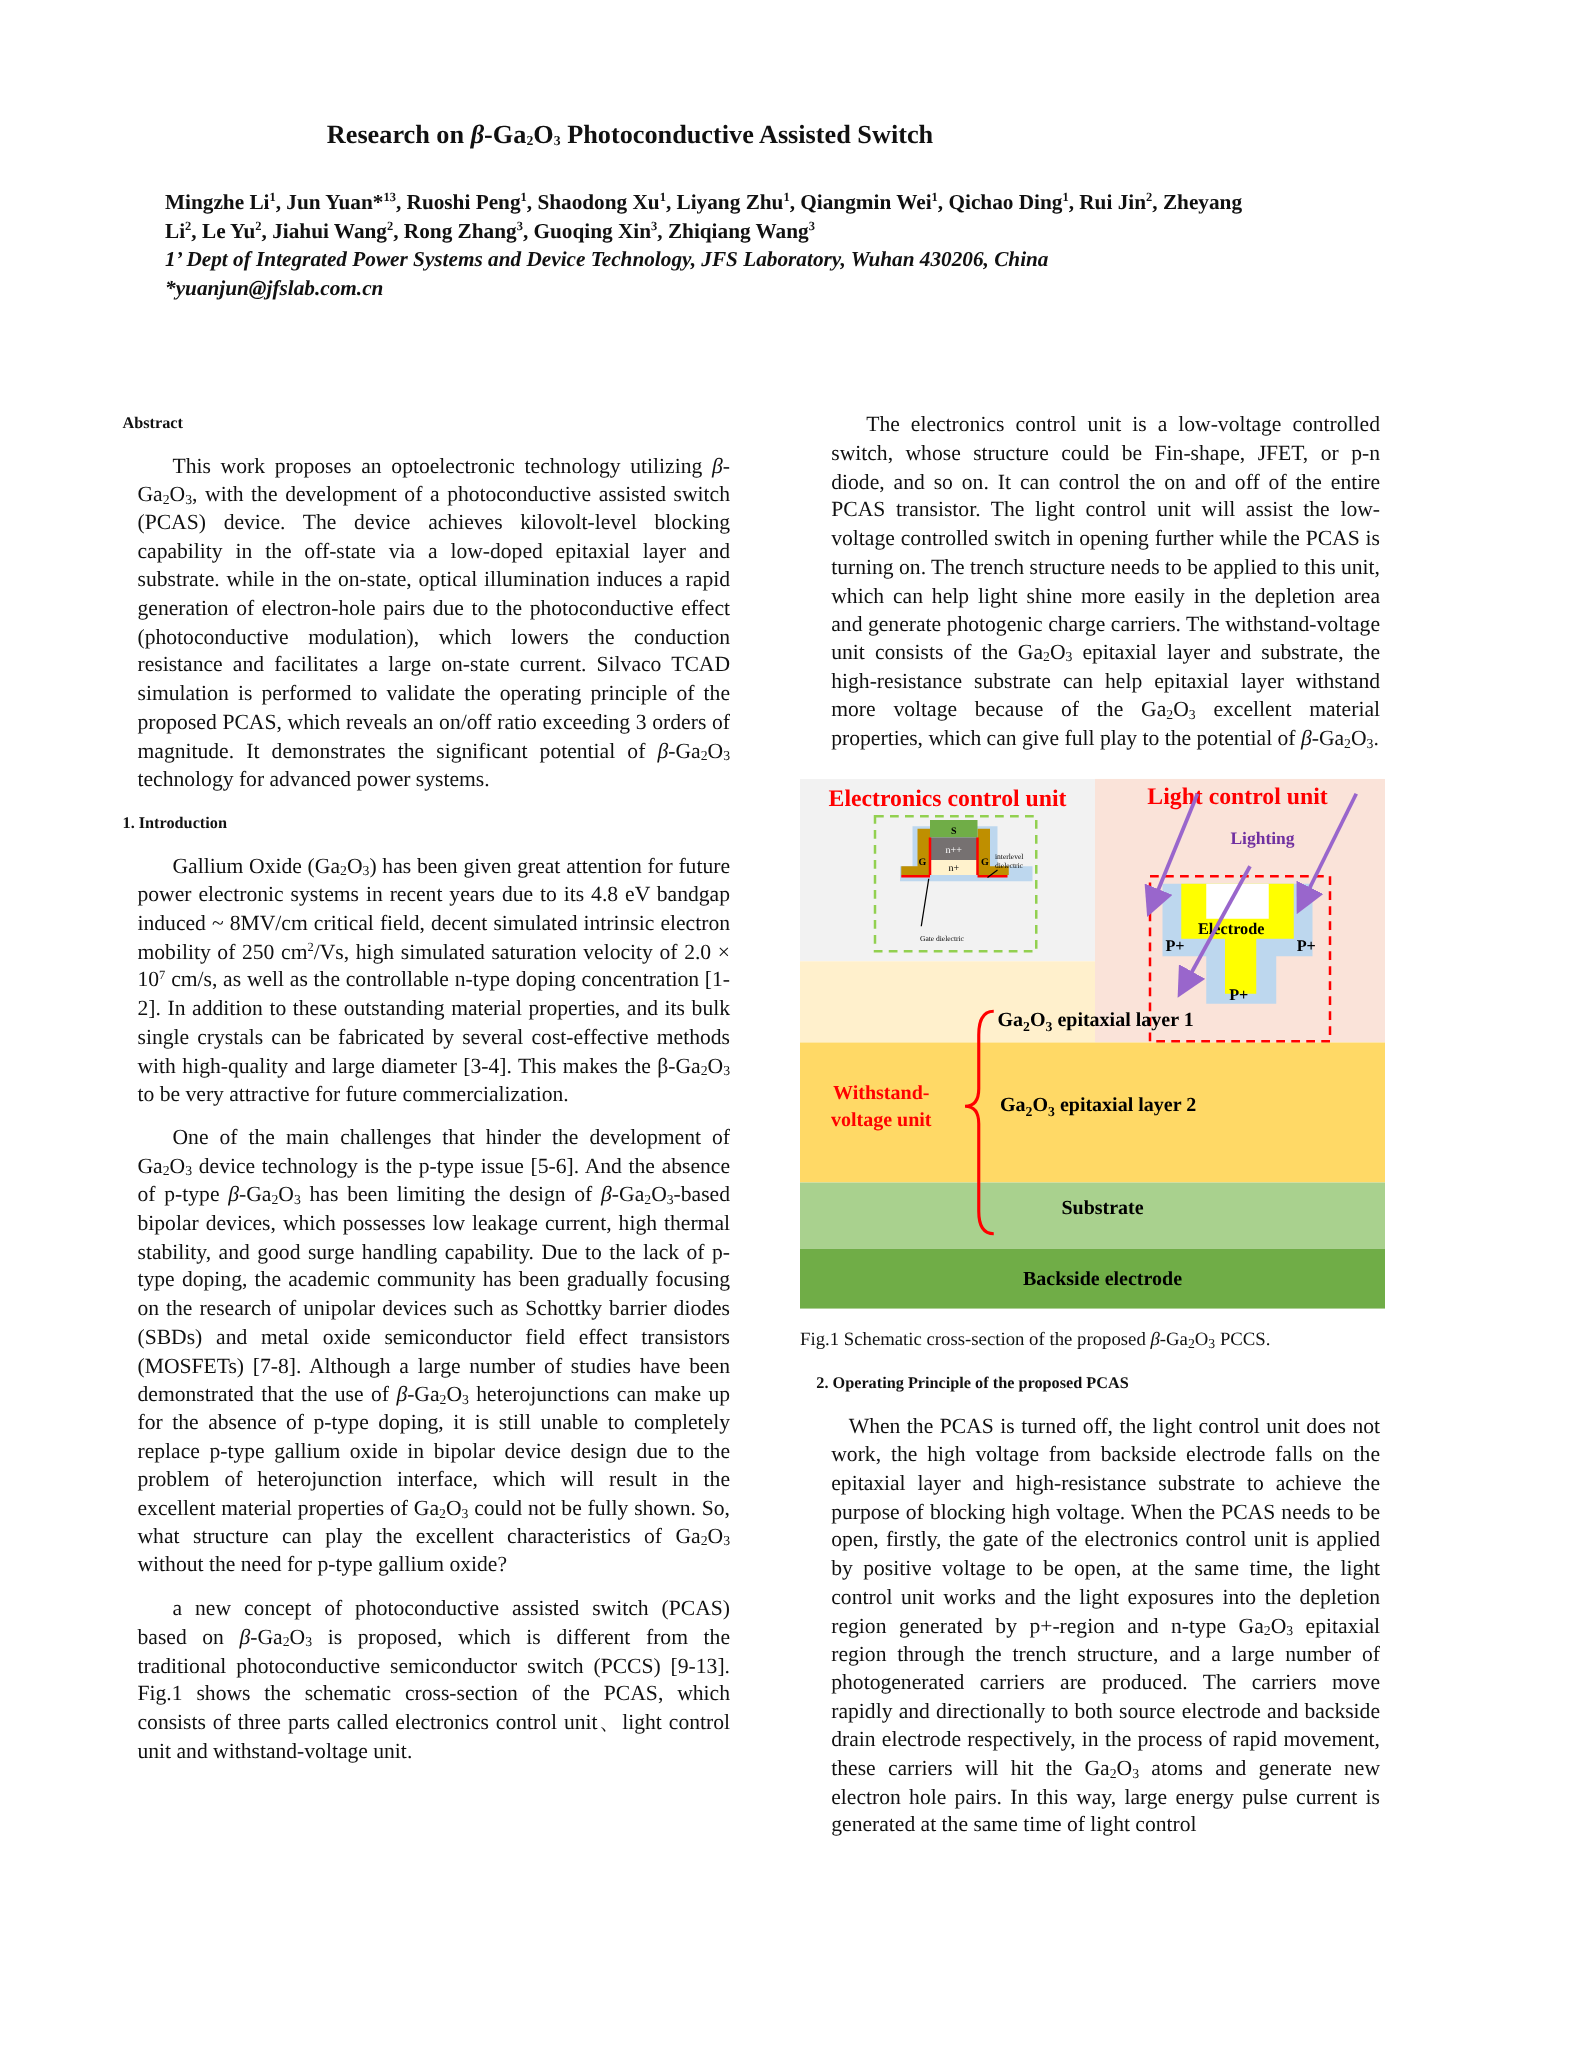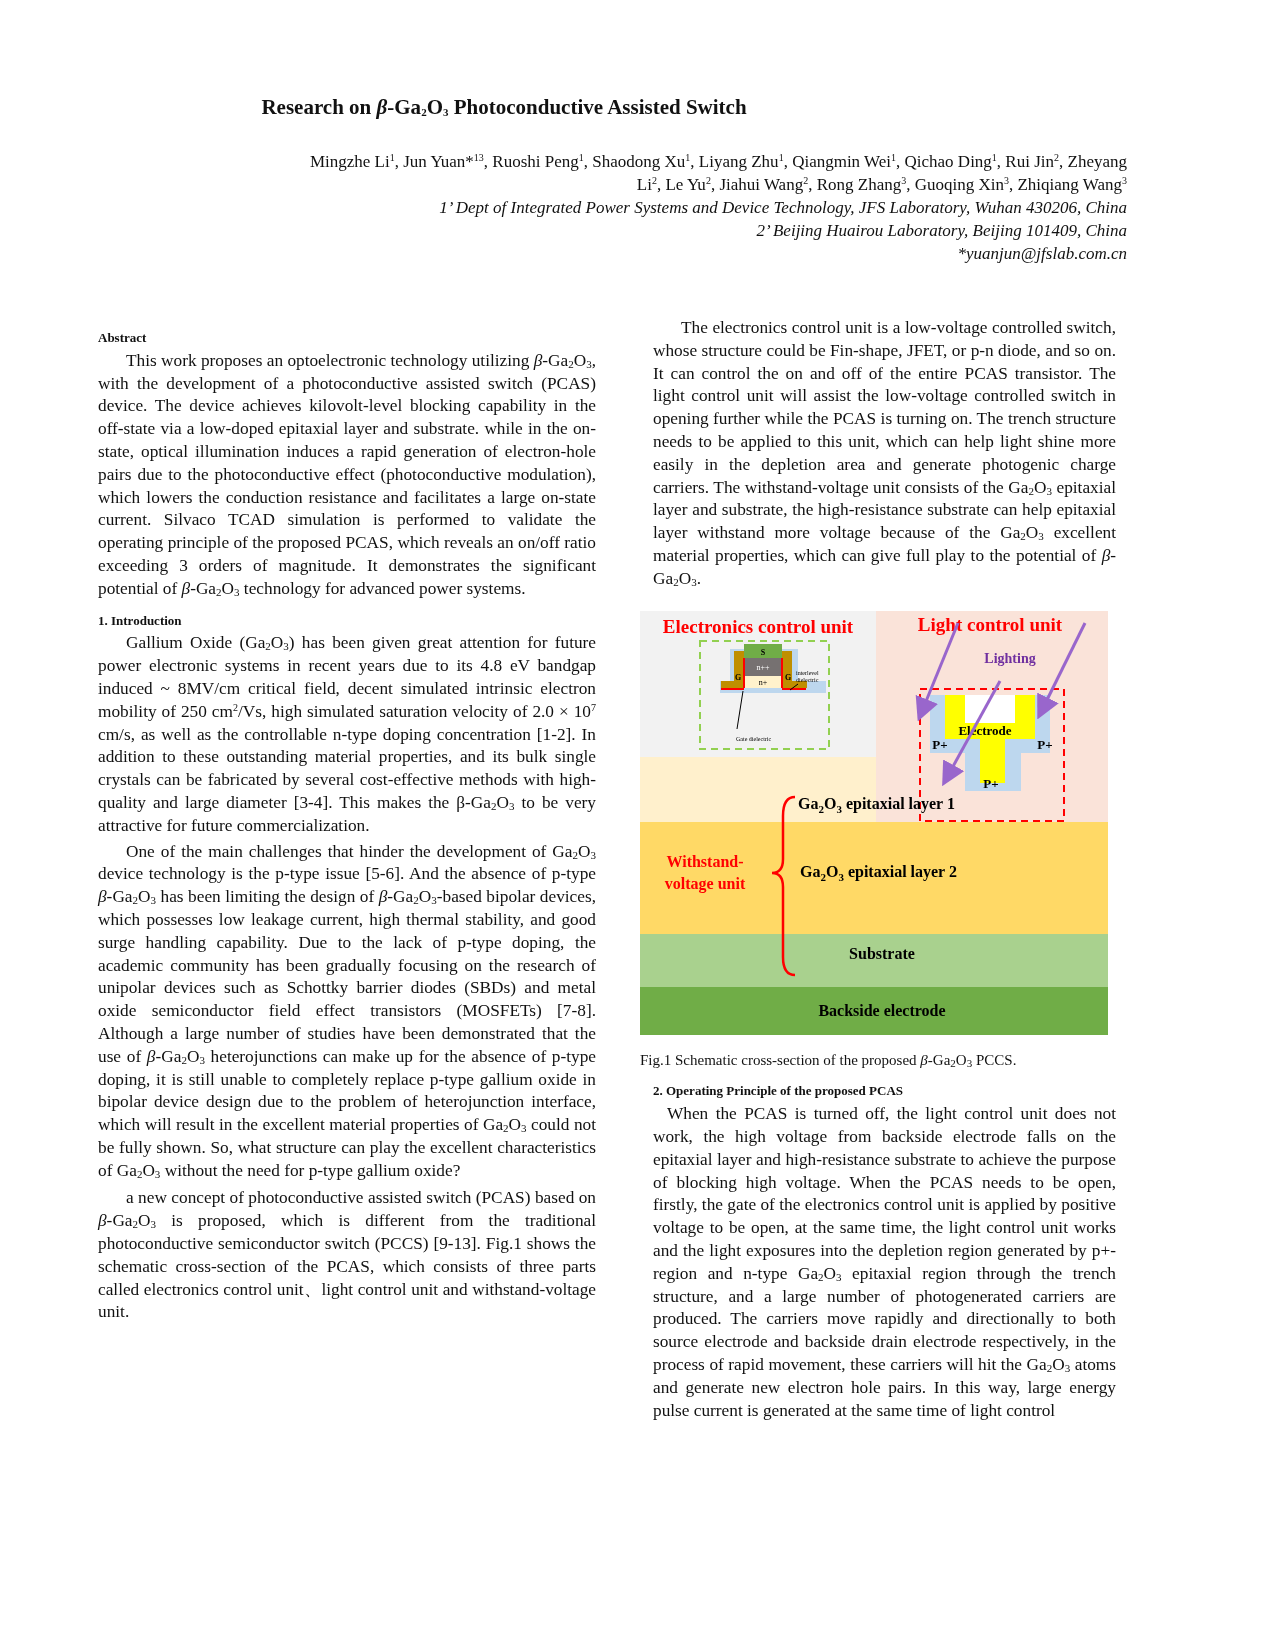--- a/index.html
+++ b/index.html
@@ -1,48 +1,47 @@
 <!DOCTYPE html>
 <html><head>
 <meta charset="utf-8">
 <style>
   html, body { margin: 0; padding: 0; background: #ffffff; }
   body { width: 1275px; height: 1650px; position: relative; overflow: hidden;
          font-family: "Liberation Serif", "DejaVu Serif", serif; color: #111; }
   .title { position: absolute; top: 95px; left: 0; width: 1008px; text-align: center;
            font-weight: bold; font-size: 21px; }
-  .authors { position: absolute; top: 150px; left: 112px; width: 1015px; text-align: right;
-             font-size: 17px; line-height: 23px; }
+  .authors { position: absolute; top: 150px; left: 132px; width: 1015px; text-align: left;
+             font-size: 17px; line-height: 23px; font-weight: bold; }
   .affil { font-style: italic; }
   sup { font-size: 10px; vertical-align: 6px; line-height: 0; }
   sub { font-size: 11px; vertical-align: -2px; line-height: 0; }
   .col { position: absolute; font-size: 17.3px; line-height: 22.8px; text-align: justify; }
   .col-left { left: 98px; top: 327px; width: 498px; }
   .col-right { left: 653px; top: 317px; width: 463px; }
   .h { font-weight: bold; font-size: 13px; margin: 0; }
-  p { margin: 0; }
+  p { margin: 12px; }
   .ind { text-indent: 28px; }
   .gap { margin-top: 9px; }
   .i { font-style: italic; }
   .fig { position: relative; width: 420px; height: 424px; margin: 20px 3px 0 -13px; }
   .caption { font-size: 15px; margin-top: 14px; margin-left: -13px; text-align: left; }
   .h2 { margin-top: 9px; }
 </style>
 </head>
 <body>
 
 <div class="title">
   <span>Research on </span><span class="i">β</span><span>-Ga</span><sub>2</sub><span>O</span><sub>3</sub><span> Photoconductive Assisted Switch</span>
 </div>
 
 <div class="authors">
   <div id="al1"><span>Mingzhe Li</span><sup>1</sup>, <span>Jun Yuan*</span><sup>13</sup>, <span>Ruoshi Peng</span><sup>1</sup>, <span>Shaodong Xu</span><sup>1</sup>, <span>Liyang Zhu</span><sup>1</sup>, <span>Qiangmin Wei</span><sup>1</sup>, <span>Qichao Ding</span><sup>1</sup>, <span>Rui Jin</span><sup>2</sup>, <span>Zheyang</span></div>
   <div id="al2"><span>Li</span><sup>2</sup>, <span>Le Yu</span><sup>2</sup>, <span>Jiahui Wang</span><sup>2</sup>, <span>Rong Zhang</span><sup>3</sup>, <span>Guoqing Xin</span><sup>3</sup>, <span>Zhiqiang Wang</span><sup>3</sup></div>
   <div class="affil">1’ Dept of Integrated Power Systems and Device Technology, JFS Laboratory, Wuhan 430206, China</div>
-  <div class="affil">2’ Beijing Huairou Laboratory, Beijing 101409, China</div>
   <div class="affil">*yuanjun@jfslab.com.cn</div>
 </div>
 
 <div class="col col-left">
   <p class="h">Abstract</p>
   <p class="ind">
     <span>This work proposes an optoelectronic technology utilizing </span><span class="i">β</span><span>-</span><span>Ga</span><sub>2</sub><span>O</span><sub>3</sub><span>, with the development of a photoconductive assisted switch (PCAS) device. The device achieves kilovolt-level blocking capability in the off-state via a low-doped epitaxial layer and substrate. while in the on-state, optical illumination induces a rapid generation of electron-hole pairs due to the photoconductive effect (photoconductive modulation), which lowers the conduction resistance and facilitates a large on-state current. Silvaco TCAD simulation is performed to validate the operating principle of the proposed PCAS, which reveals an on/off ratio exceeding 3 orders of magnitude. It demonstrates the significant potential of </span><span class="i">β</span><span>-</span><span>Ga</span><sub>2</sub><span>O</span><sub>3</sub><span> technology for advanced power systems.</span>
   </p>
   <p class="h gap">1. Introduction</p>
   <p class="ind">

